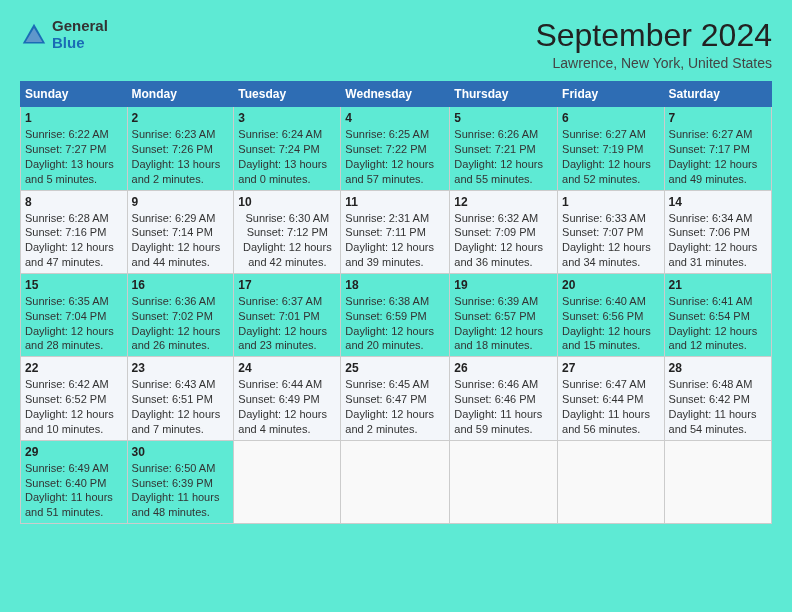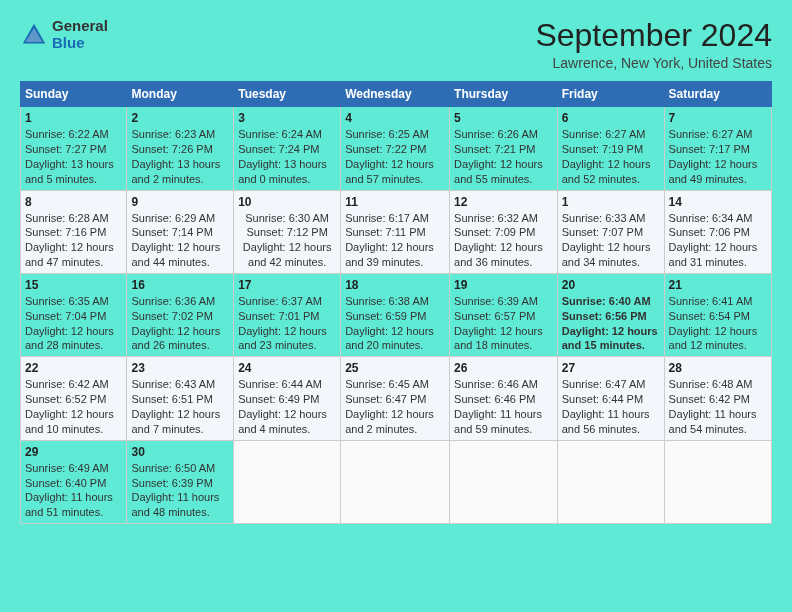--- a/index.html
+++ b/index.html
@@ -207,21 +207,21 @@
           </td>
           <td>
             <span class="day-number">10</span>
             <div class="day-info" style="white-space: pre-line; text-align: center;">Sunrise: 6:30 AM
 Sunset: 7:12 PM
 Daylight: 12 hours
 and 42 minutes.</div>
           </td>
           <td>
             <span class="day-number">11</span>
-            <div class="day-info" style="white-space: pre-line;">Sunrise: 6:17 AM
+            <div class="day-info" style="white-space: pre-line;">Sunrise: 2:31 AM
 Sunset: 7:11 PM
 Daylight: 12 hours
 and 39 minutes.</div>
           </td>
           <td>
             <span class="day-number">12</span>
             <div class="day-info" style="white-space: pre-line;">Sunrise: 6:32 AM
 Sunset: 7:09 PM
 Daylight: 12 hours
 and 36 minutes.</div>
@@ -272,21 +272,21 @@
           </td>
           <td>
             <span class="day-number">19</span>
             <div class="day-info" style="white-space: pre-line;">Sunrise: 6:39 AM
 Sunset: 6:57 PM
 Daylight: 12 hours
 and 18 minutes.</div>
           </td>
           <td>
             <span class="day-number">20</span>
-            <div class="day-info" style="white-space: pre-line; font-weight: bold;">Sunrise: 6:40 AM
+            <div class="day-info" style="white-space: pre-line;">Sunrise: 6:40 AM
 Sunset: 6:56 PM
 Daylight: 12 hours
 and 15 minutes.</div>
           </td>
           <td>
             <span class="day-number">21</span>
             <div class="day-info" style="white-space: pre-line;">Sunrise: 6:41 AM
 Sunset: 6:54 PM
 Daylight: 12 hours
 and 12 minutes.</div>

